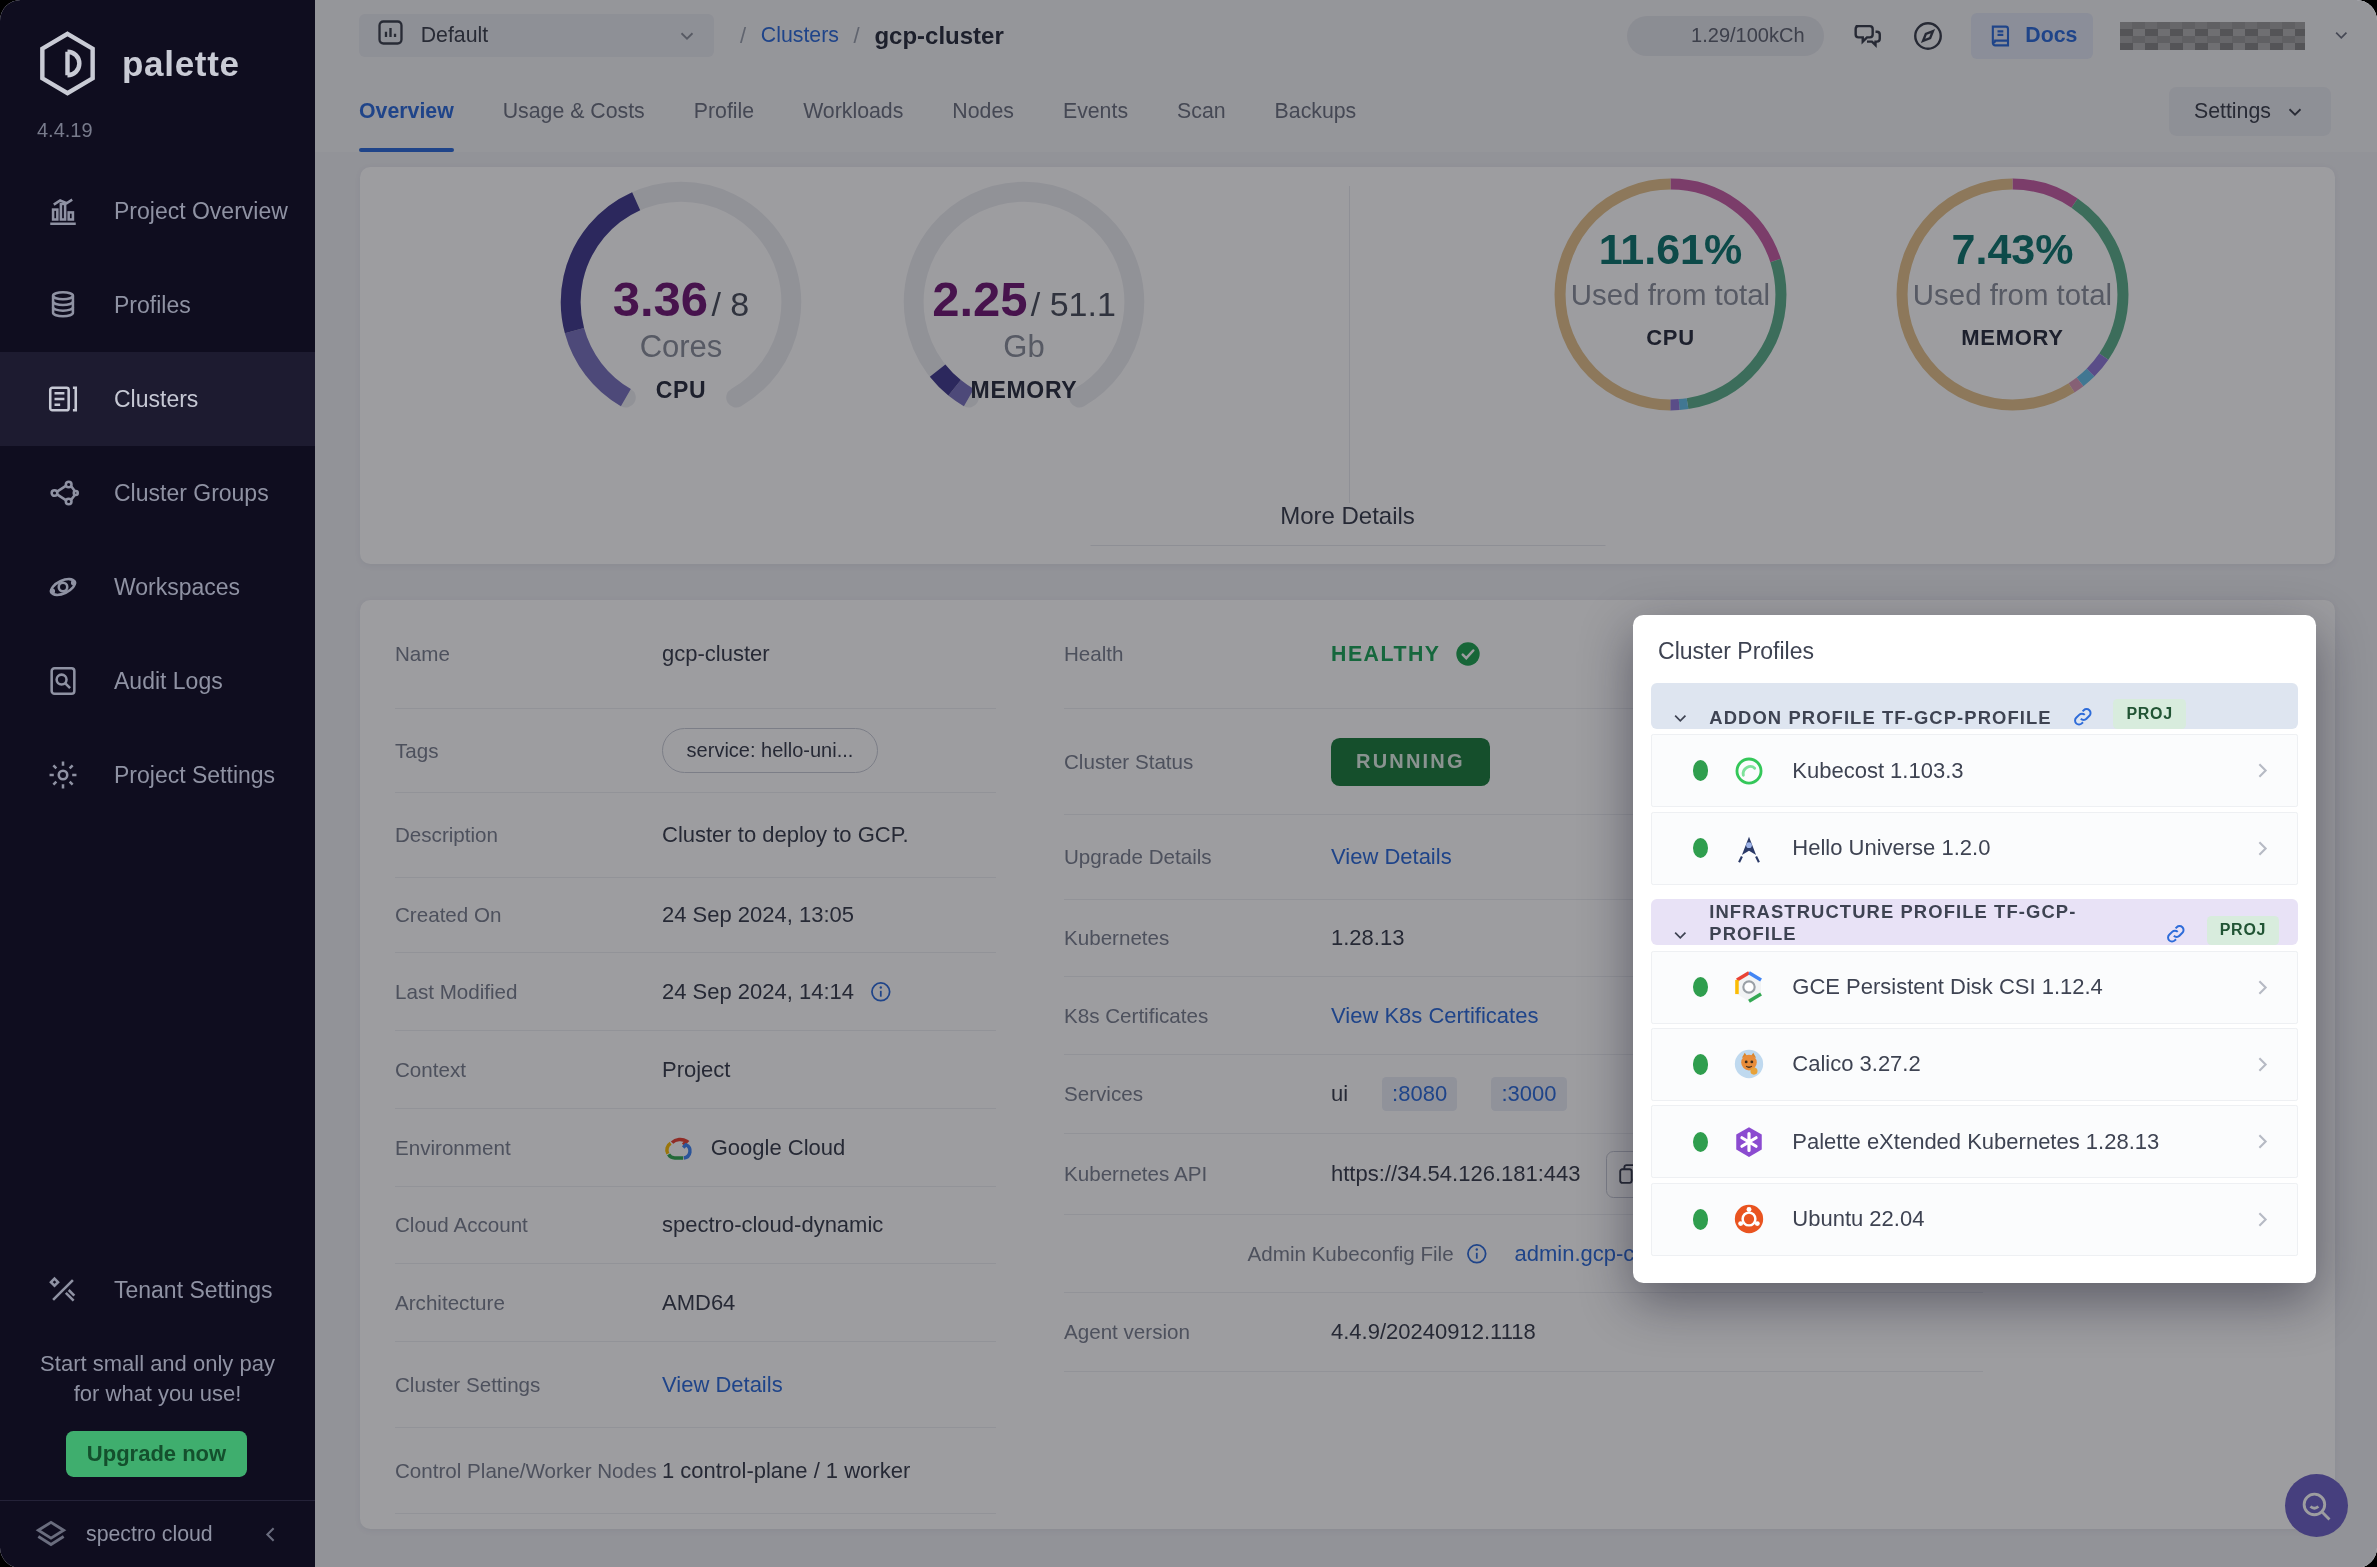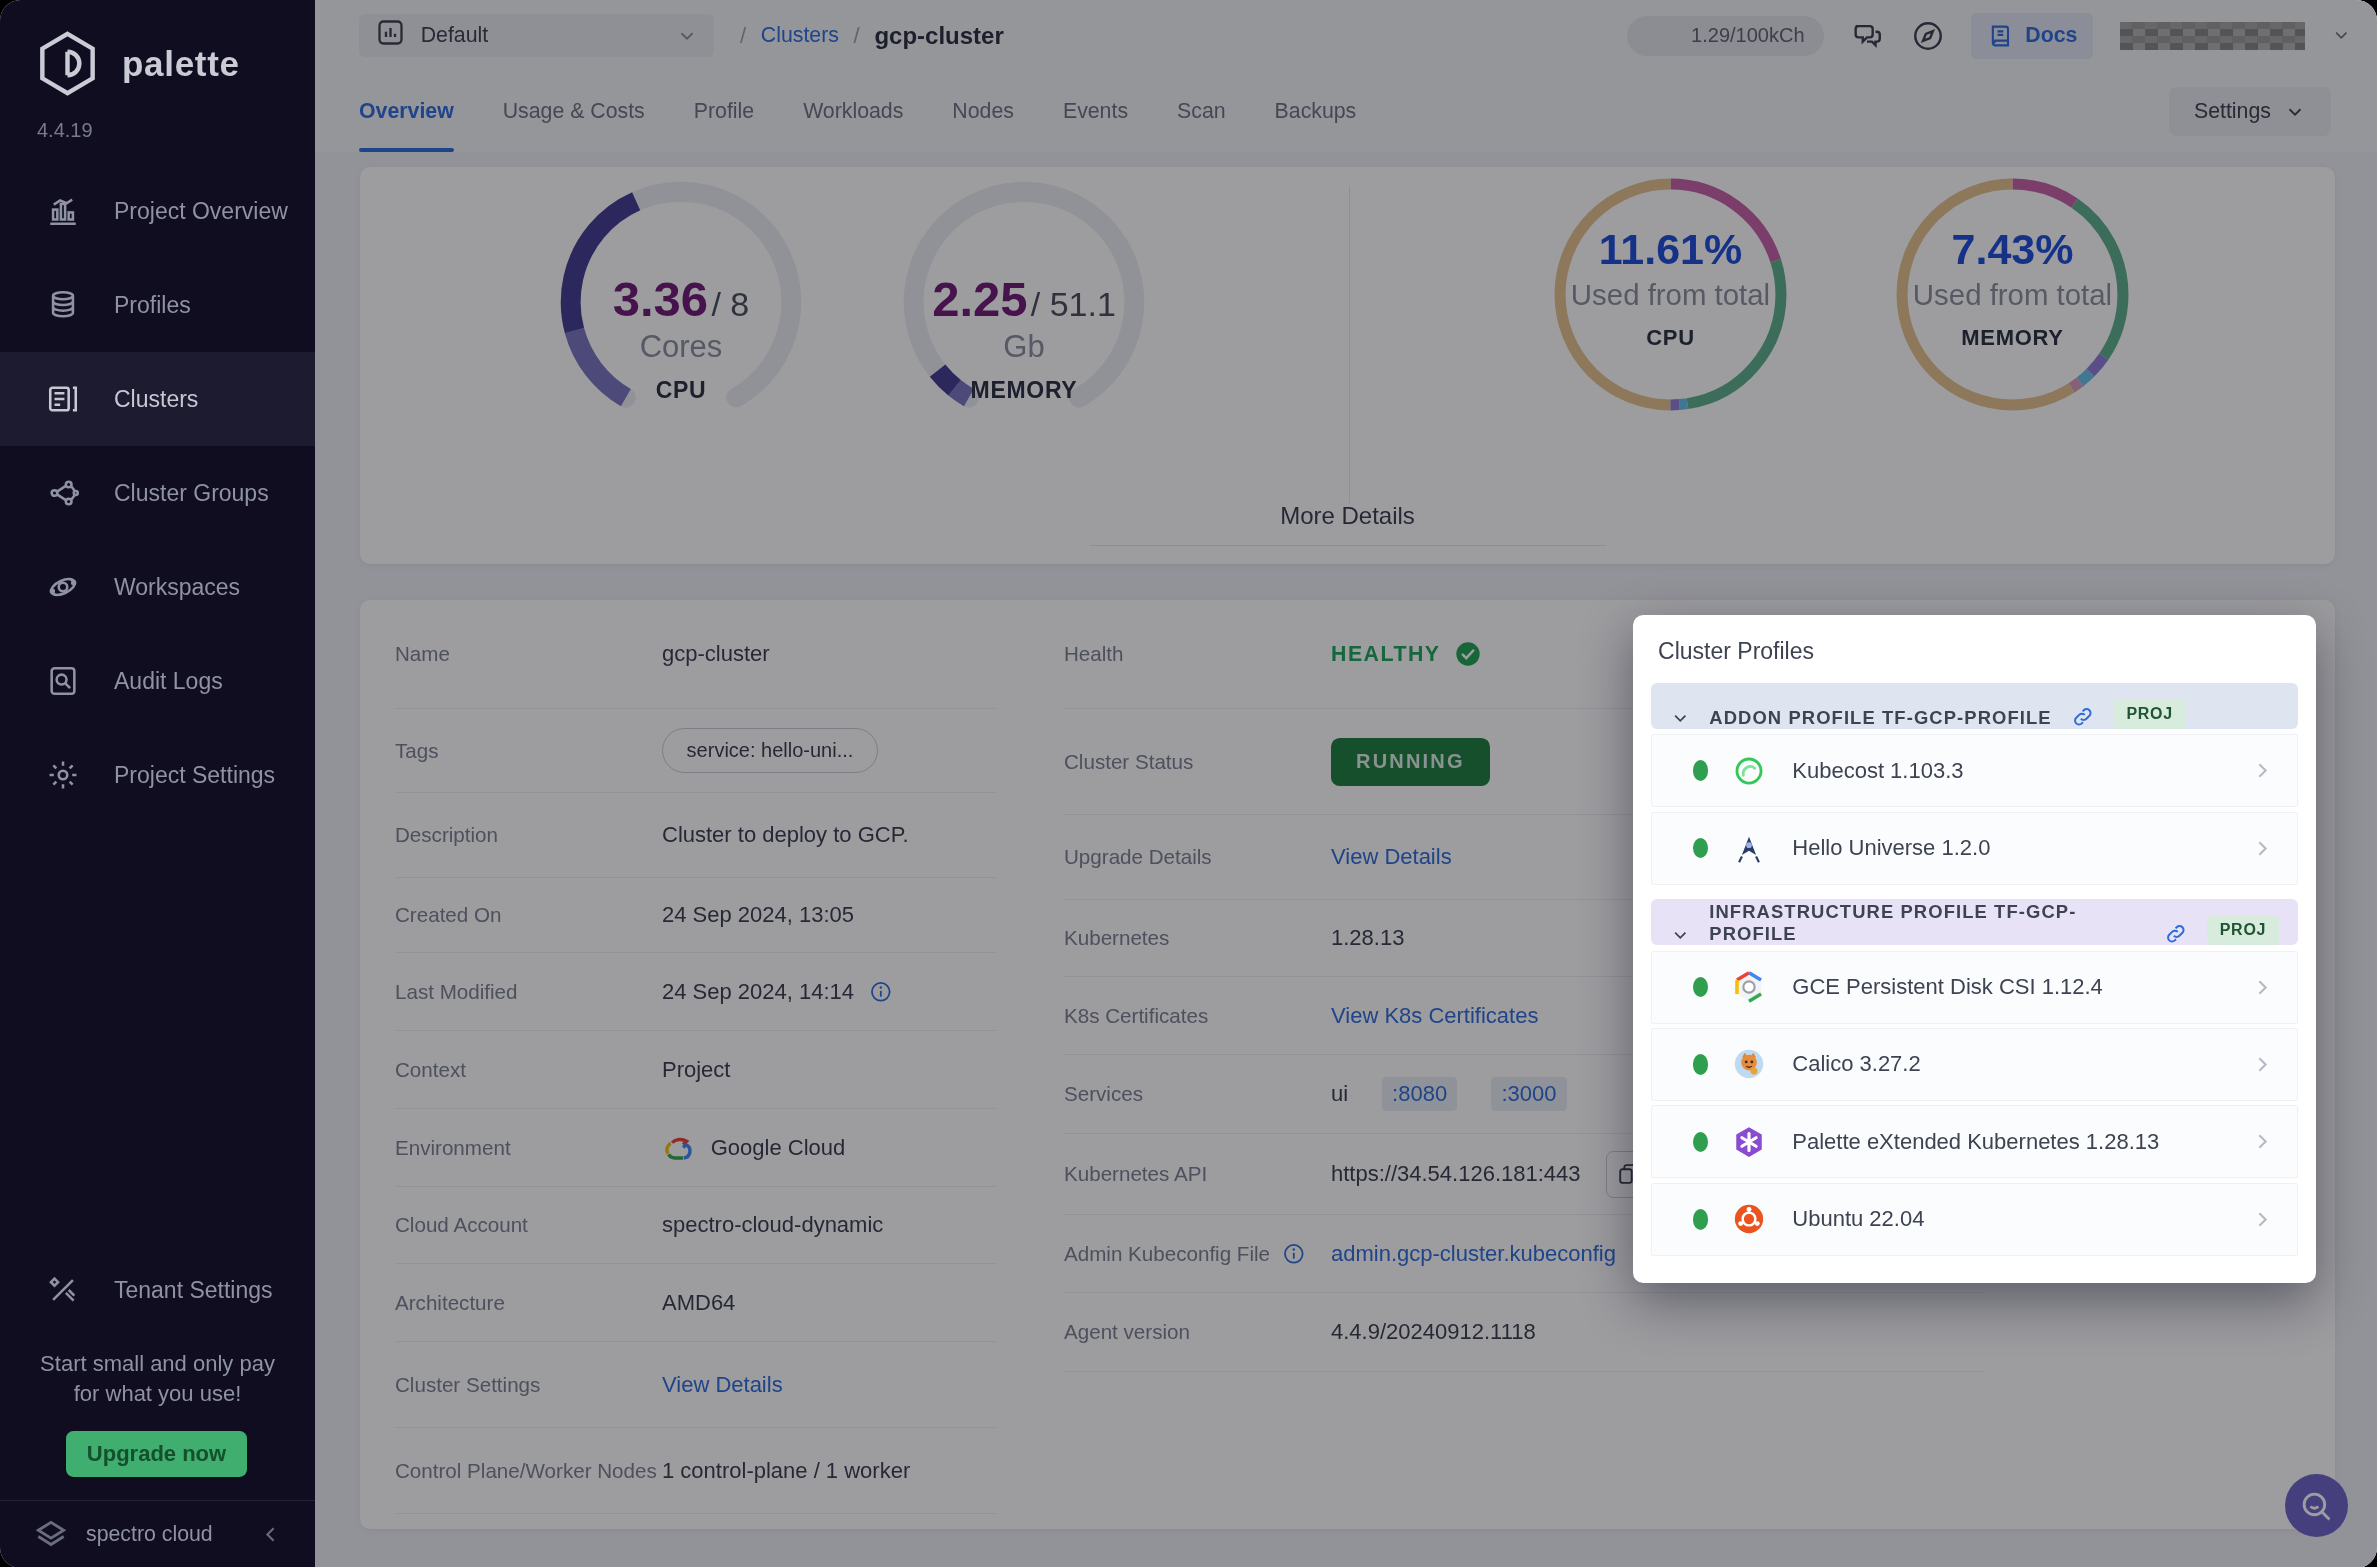--- a/index.html
+++ b/index.html
@@ -80,21 +80,21 @@
   .g-num{font-size:49px;font-weight:700;color:#701a75;}
   .g-sep{font-size:34px;color:#4a4f5c;} .g-total{font-size:34px;color:#4a4f5c;}
   .g-unit{position:absolute;top:152px;width:100%;text-align:center;font-size:31px;color:#8a8f9c;}
   .g-label{position:absolute;top:200px;width:100%;text-align:center;font-size:23px;font-weight:700;color:#2b3040;letter-spacing:0.7px;}
 
   .vdivider{position:absolute;left:989px;top:19px;height:317px;width:0.7px;background:#e8eaef;}
 
   .donut{position:absolute;width:243px;height:243px;}
   #donut-cpu{left:1189px;top:5.9px;} #donut-mem{left:1531px;top:5.9px;}
   .donut svg{position:absolute;inset:0;}
-  .donut-percent{position:absolute;top:52px;width:100%;text-align:center;font-size:43px;font-weight:700;color:#1d4ed8;}
+  .donut-percent{position:absolute;top:52px;width:100%;text-align:center;font-size:43px;font-weight:700;color:#0f766e;}
   .donut-caption{position:absolute;top:105px;width:100%;text-align:center;font-size:29.4px;color:#8a8f9c;}
   .donut-label{position:absolute;top:152px;width:100%;text-align:center;font-size:22px;font-weight:700;color:#2b3040;letter-spacing:0.7px;}
 
   .more-details{position:absolute;left:50%;transform:translateX(-50%);bottom:17.7px;width:515px;text-align:center;
         font-size:24px;color:#3a3f4e;padding-bottom:14.7px;border-bottom:0.7px solid #e6e8ed;cursor:pointer;}
 
   .col-left{position:absolute;left:35px;top:0;width:601px;}
   .col-right{position:absolute;left:704px;top:0;width:919px;}
   .det-row{display:flex;align-items:center;border-bottom:0.7px solid #edeef2;}
   .det-label{width:267px;flex:none;font-size:20.6px;color:#7b8090;display:flex;align-items:center;gap:11.8px;}
@@ -547,21 +547,21 @@
             <span class="det-value">
               <span>https://34.54.126.181:443</span>
               <button class="copy-btn">
                 <svg viewBox="0 0 24 24" fill="none" stroke="#3a3f4e" stroke-width="1.8">
                   <rect x="5" y="7" width="11" height="13" rx="2"></rect>
                   <path d="M9 7V5a2 2 0 012-2h7a2 2 0 012 2v10a2 2 0 01-2 2h-1"></path>
                 </svg>
               </button>
             </span>
           </div>
-          <div class="det-row" style="height: 77px;">
+          <div class="det-row" style="height: 77px; justify-content: center;">
             <div class="det-label">
               <span>Admin Kubeconfig File</span>
               <span class="info-ic">
                 <svg viewBox="0 0 24 24" fill="none" stroke="#2e6cd9" stroke-width="1.8">
                   <circle cx="12" cy="12" r="9"></circle>
                   <path d="M12 11v6"></path>
                   <circle cx="12" cy="7.6" r="1.2" fill="#2e6cd9" stroke="none"></circle>
                 </svg>
               </span>
             </div>

